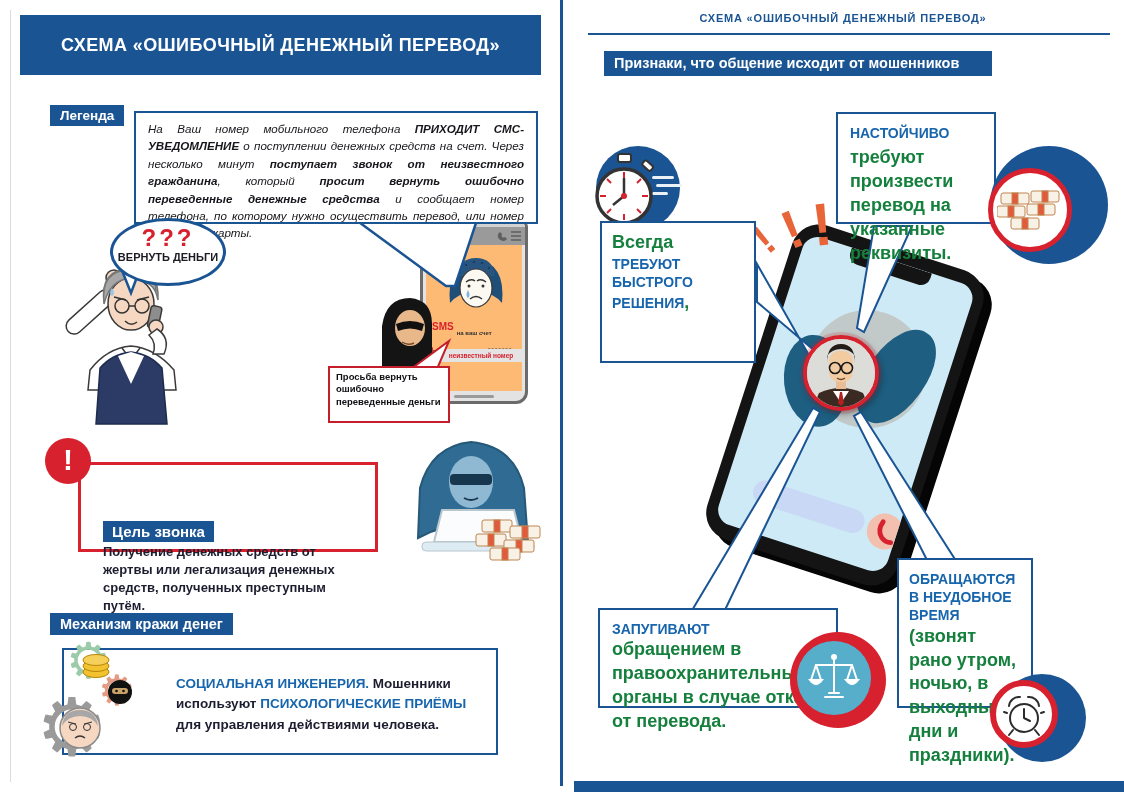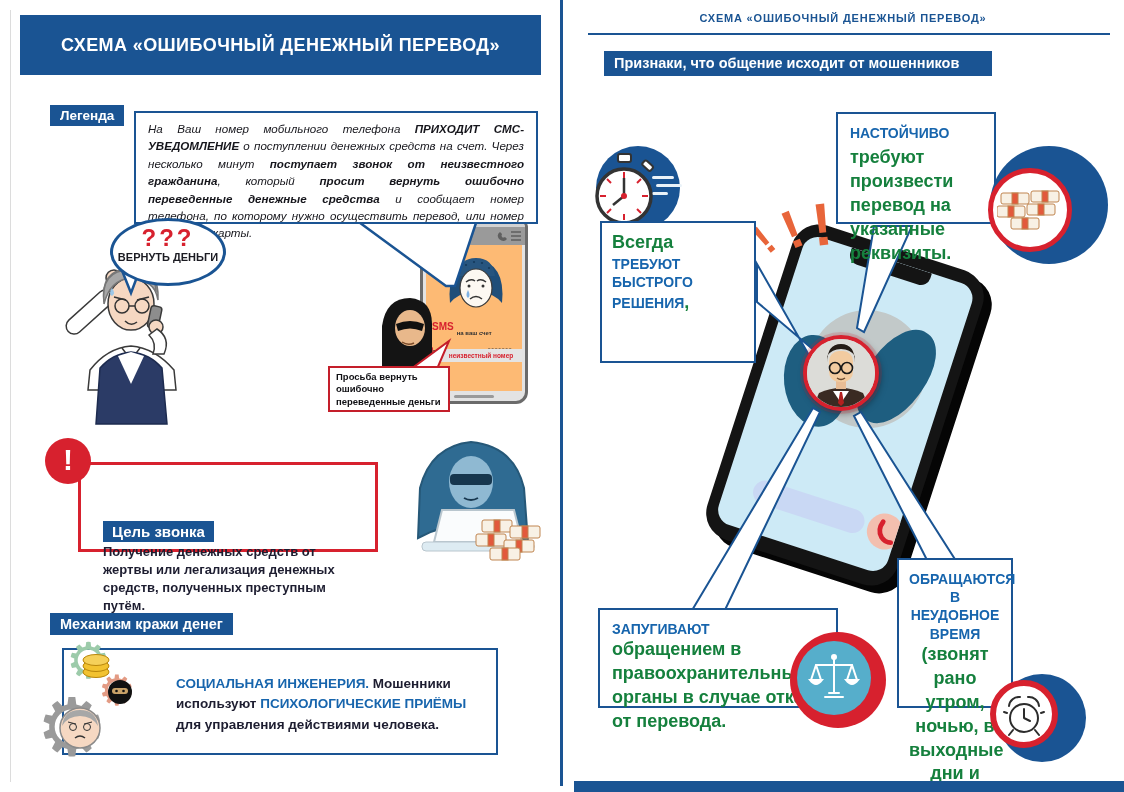--- a/index.html
+++ b/index.html
@@ -28,21 +28,21 @@
              border:3px solid #6b6b6b;border-radius:12px;box-sizing:border-box;z-index:2;overflow:hidden;}
   .op-top{height:8px;background:#D2D2D2;}
   .op-bar{height:18px;background:#9A9A9A;position:relative;}
   .op-screen{position:absolute;left:3px;top:26px;right:3px;bottom:10px;background:#fdba74;}
   .op-home{position:absolute;left:30%;bottom:3px;width:40%;height:3px;background:#9A9A9A;border-radius:2px;}
   .sms-row{position:absolute;left:6px;top:76px;width:92px;}
   .sms-lbl{color:#D7212E;font-weight:bold;font-size:10px;float:left;margin-right:3px;}
   .sms-txt{font-size:6px;line-height:1.25;color:#333;font-weight:bold;}
   .call-row{position:absolute;left:14px;top:104px;width:82px;height:13px;background:#E4E4E4;
             font-size:6.5px;font-weight:bold;color:#D7212E;line-height:13px;text-align:center;}
-  .note-box{position:absolute;left:328px;top:366px;width:122px;height:46px;background:#fff;border:2px solid #C41E2A;
+  .note-box{position:absolute;left:328px;top:366px;width:122px;height:57px;background:#fff;border:2px solid #C41E2A;
             box-sizing:border-box;padding:3px 6px;font-size:9.5px;font-weight:600;line-height:1.3;color:#101014;z-index:10;}
   .warn-circle{left:45px;top:438px;width:46px;height:46px;background:#D7212E;z-index:12;
                color:#fff;font-weight:bold;font-size:30px;text-align:center;line-height:44px;}
   .goal-box{position:absolute;left:78px;top:462px;width:300px;height:90px;border:3px solid #D7212E;background:#fff;
             box-sizing:border-box;padding:8px 12px 8px 22px;z-index:10;}
   .goal-label{display:inline-block;font-size:15px;padding:2px 9px;margin-top:48px;}
   .goal-text{margin-top:1px;font-size:13px;font-weight:bold;line-height:1.38;color:#1d1d30;}
   .mech-box{position:absolute;left:62px;top:648px;width:436px;height:107px;border:2.5px solid #1A5493;background:#fff;
             box-sizing:border-box;padding:24px 16px 1px 112px;z-index:10;
             font-size:13.5px;font-weight:bold;line-height:1.5;color:#1d1d30;}
@@ -344,21 +344,21 @@
         <path d="M8,13 L3,28 M8,13 L13,28"></path>
         <path d="M2,28 Q8,36 14,28 Z" fill="#fff"></path>
         <path d="M44,13 L39,28 M44,13 L49,28"></path>
         <path d="M38,28 Q44,36 50,28 Z" fill="#fff"></path>
         <line x1="17" y1="45" x2="35" y2="45"></line>
         <line x1="21" y1="41" x2="31" y2="41"></line>
       </g>
     </svg>
   </div>
 
-  <div class="callout" style="left:897px;top:558px;width:116px;height:150px;padding:10px 10px;text-align:center;">
+  <div class="callout" style="left:897px;top:558px;width:136px;height:150px;padding:10px 10px;">
     <div class="co-accent">ОБРАЩАЮТСЯ В НЕУДОБНОЕ ВРЕМЯ</div>
     <div class="co-body">(звонят рано утром, ночью, в выходные дни и праздники).</div>
   </div>
 
   <div class="circle" style="left:998px;top:674px;width:88px;height:88px;background:#1A5493;z-index:12;"></div>
   <div class="circle" style="left:990px;top:680px;width:68px;height:68px;background:#fff;border:6px solid #D7212E;z-index:13;">
     <svg style="margin:6px 0 0 6px;" width="44" height="46" viewBox="0 0 44 46">
       <g stroke="#2c2c2c" stroke-width="2" fill="none" stroke-linecap="round">
         <path d="M7,14 A10,10 0 0 1 18,5"></path>
         <path d="M37,14 A10,10 0 0 0 26,5"></path>

